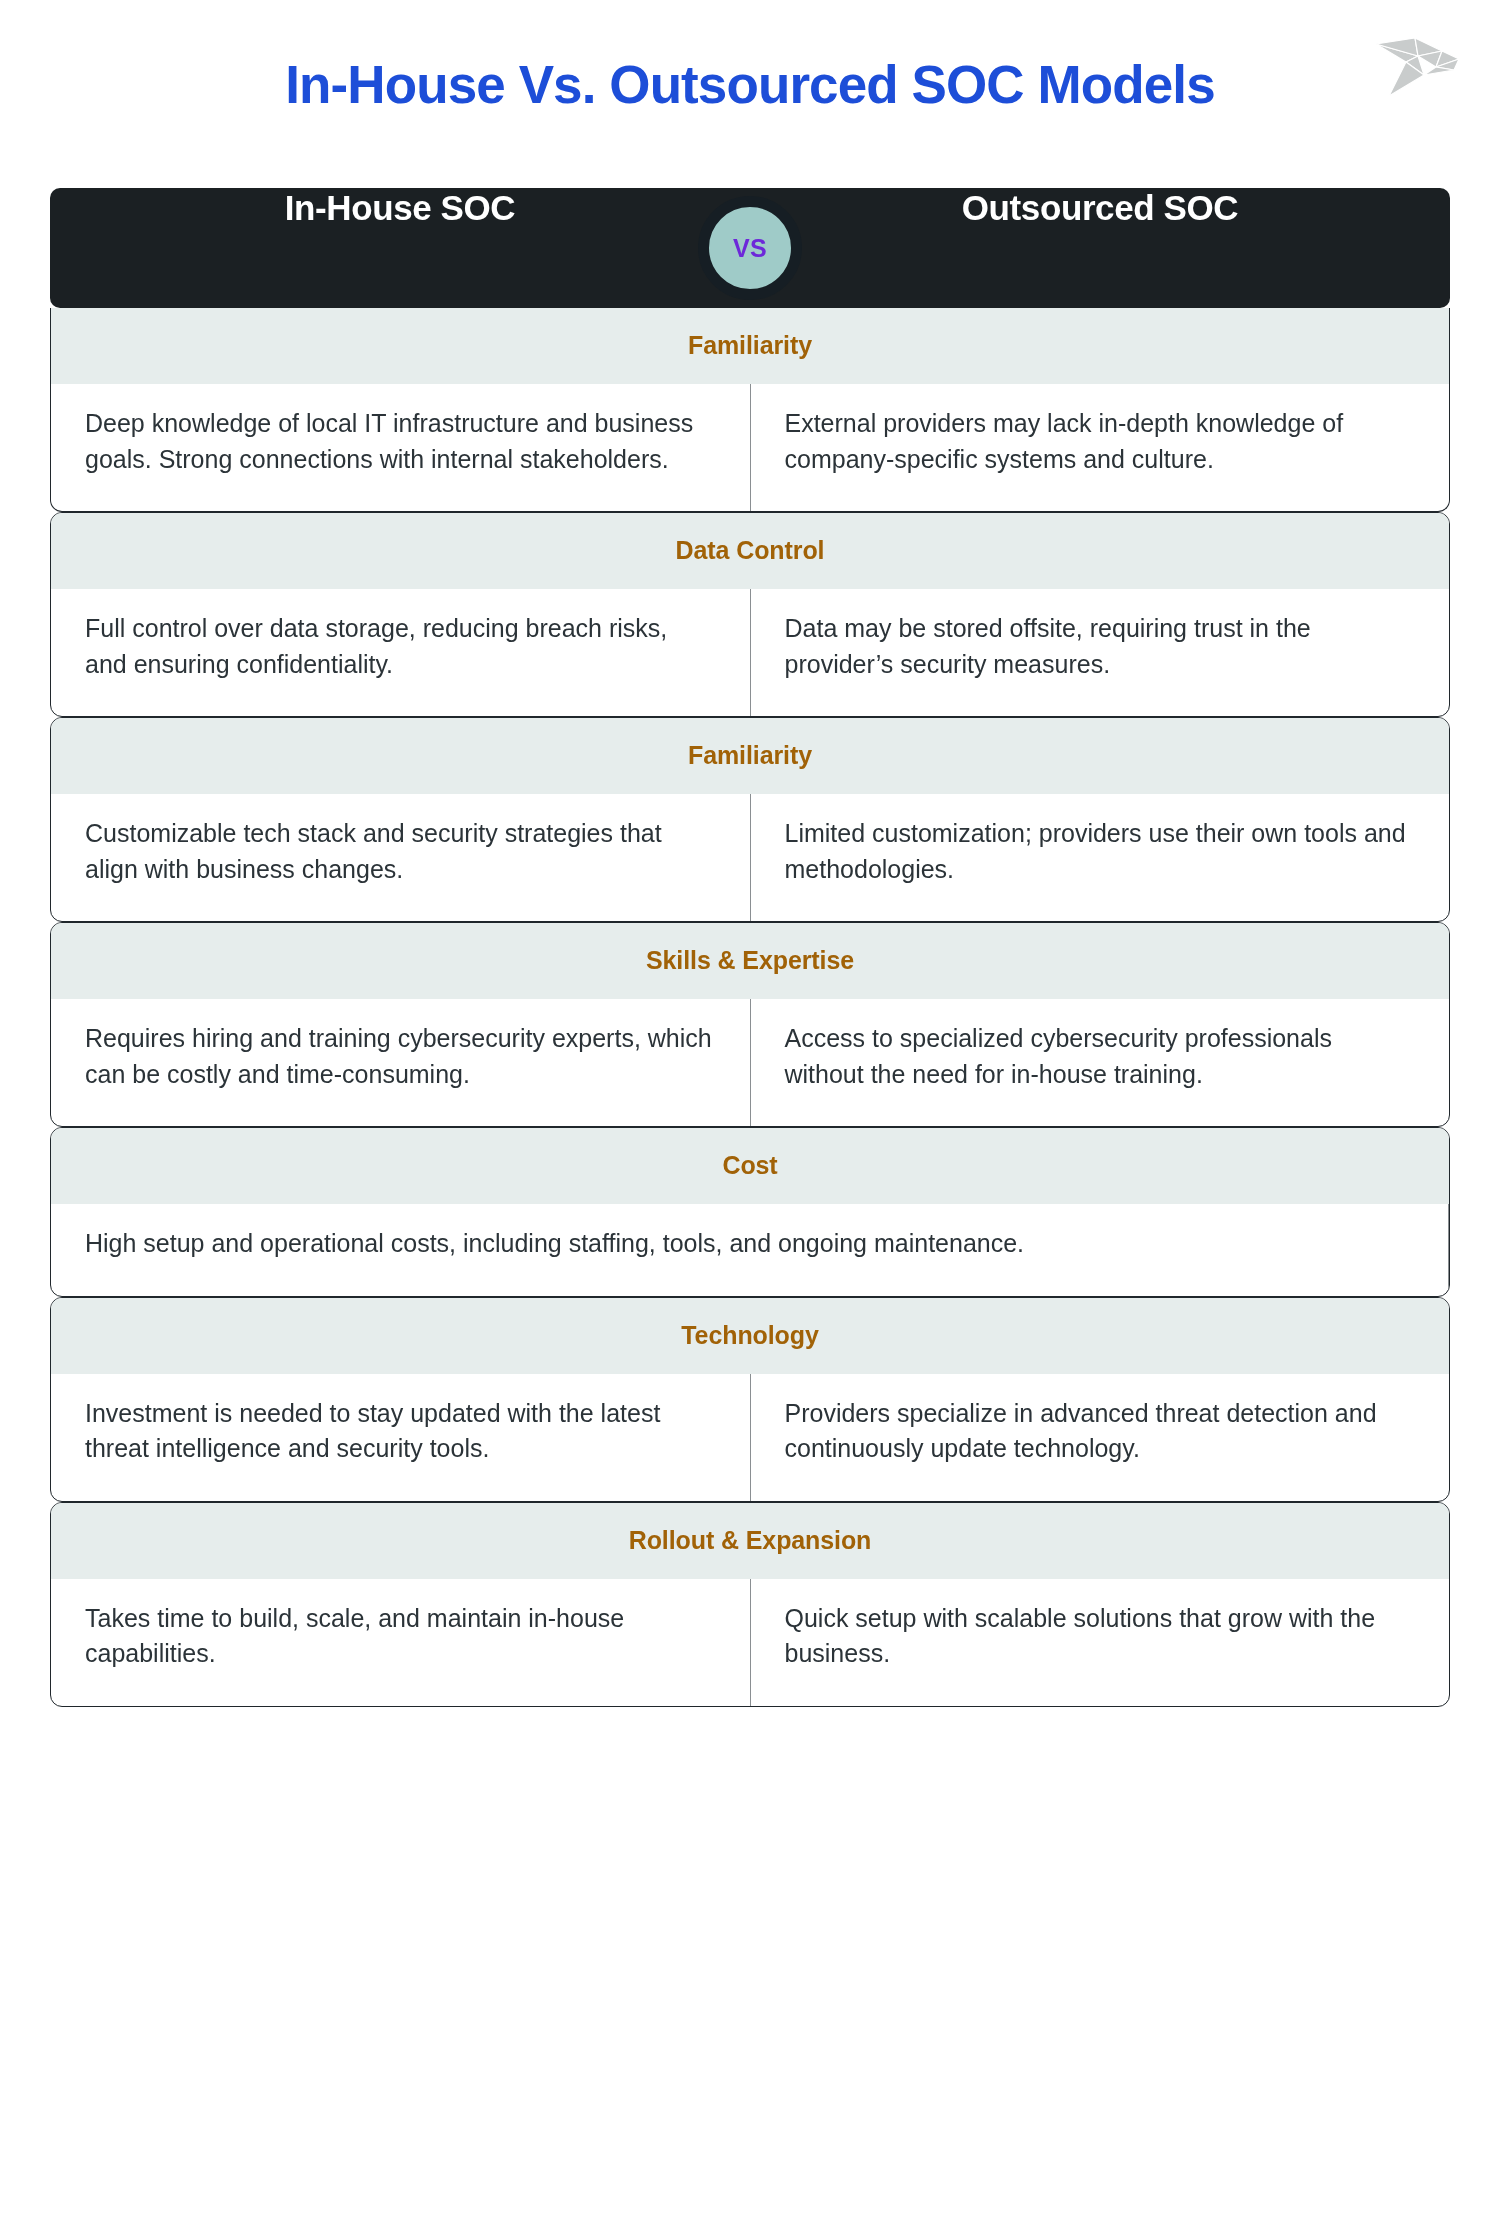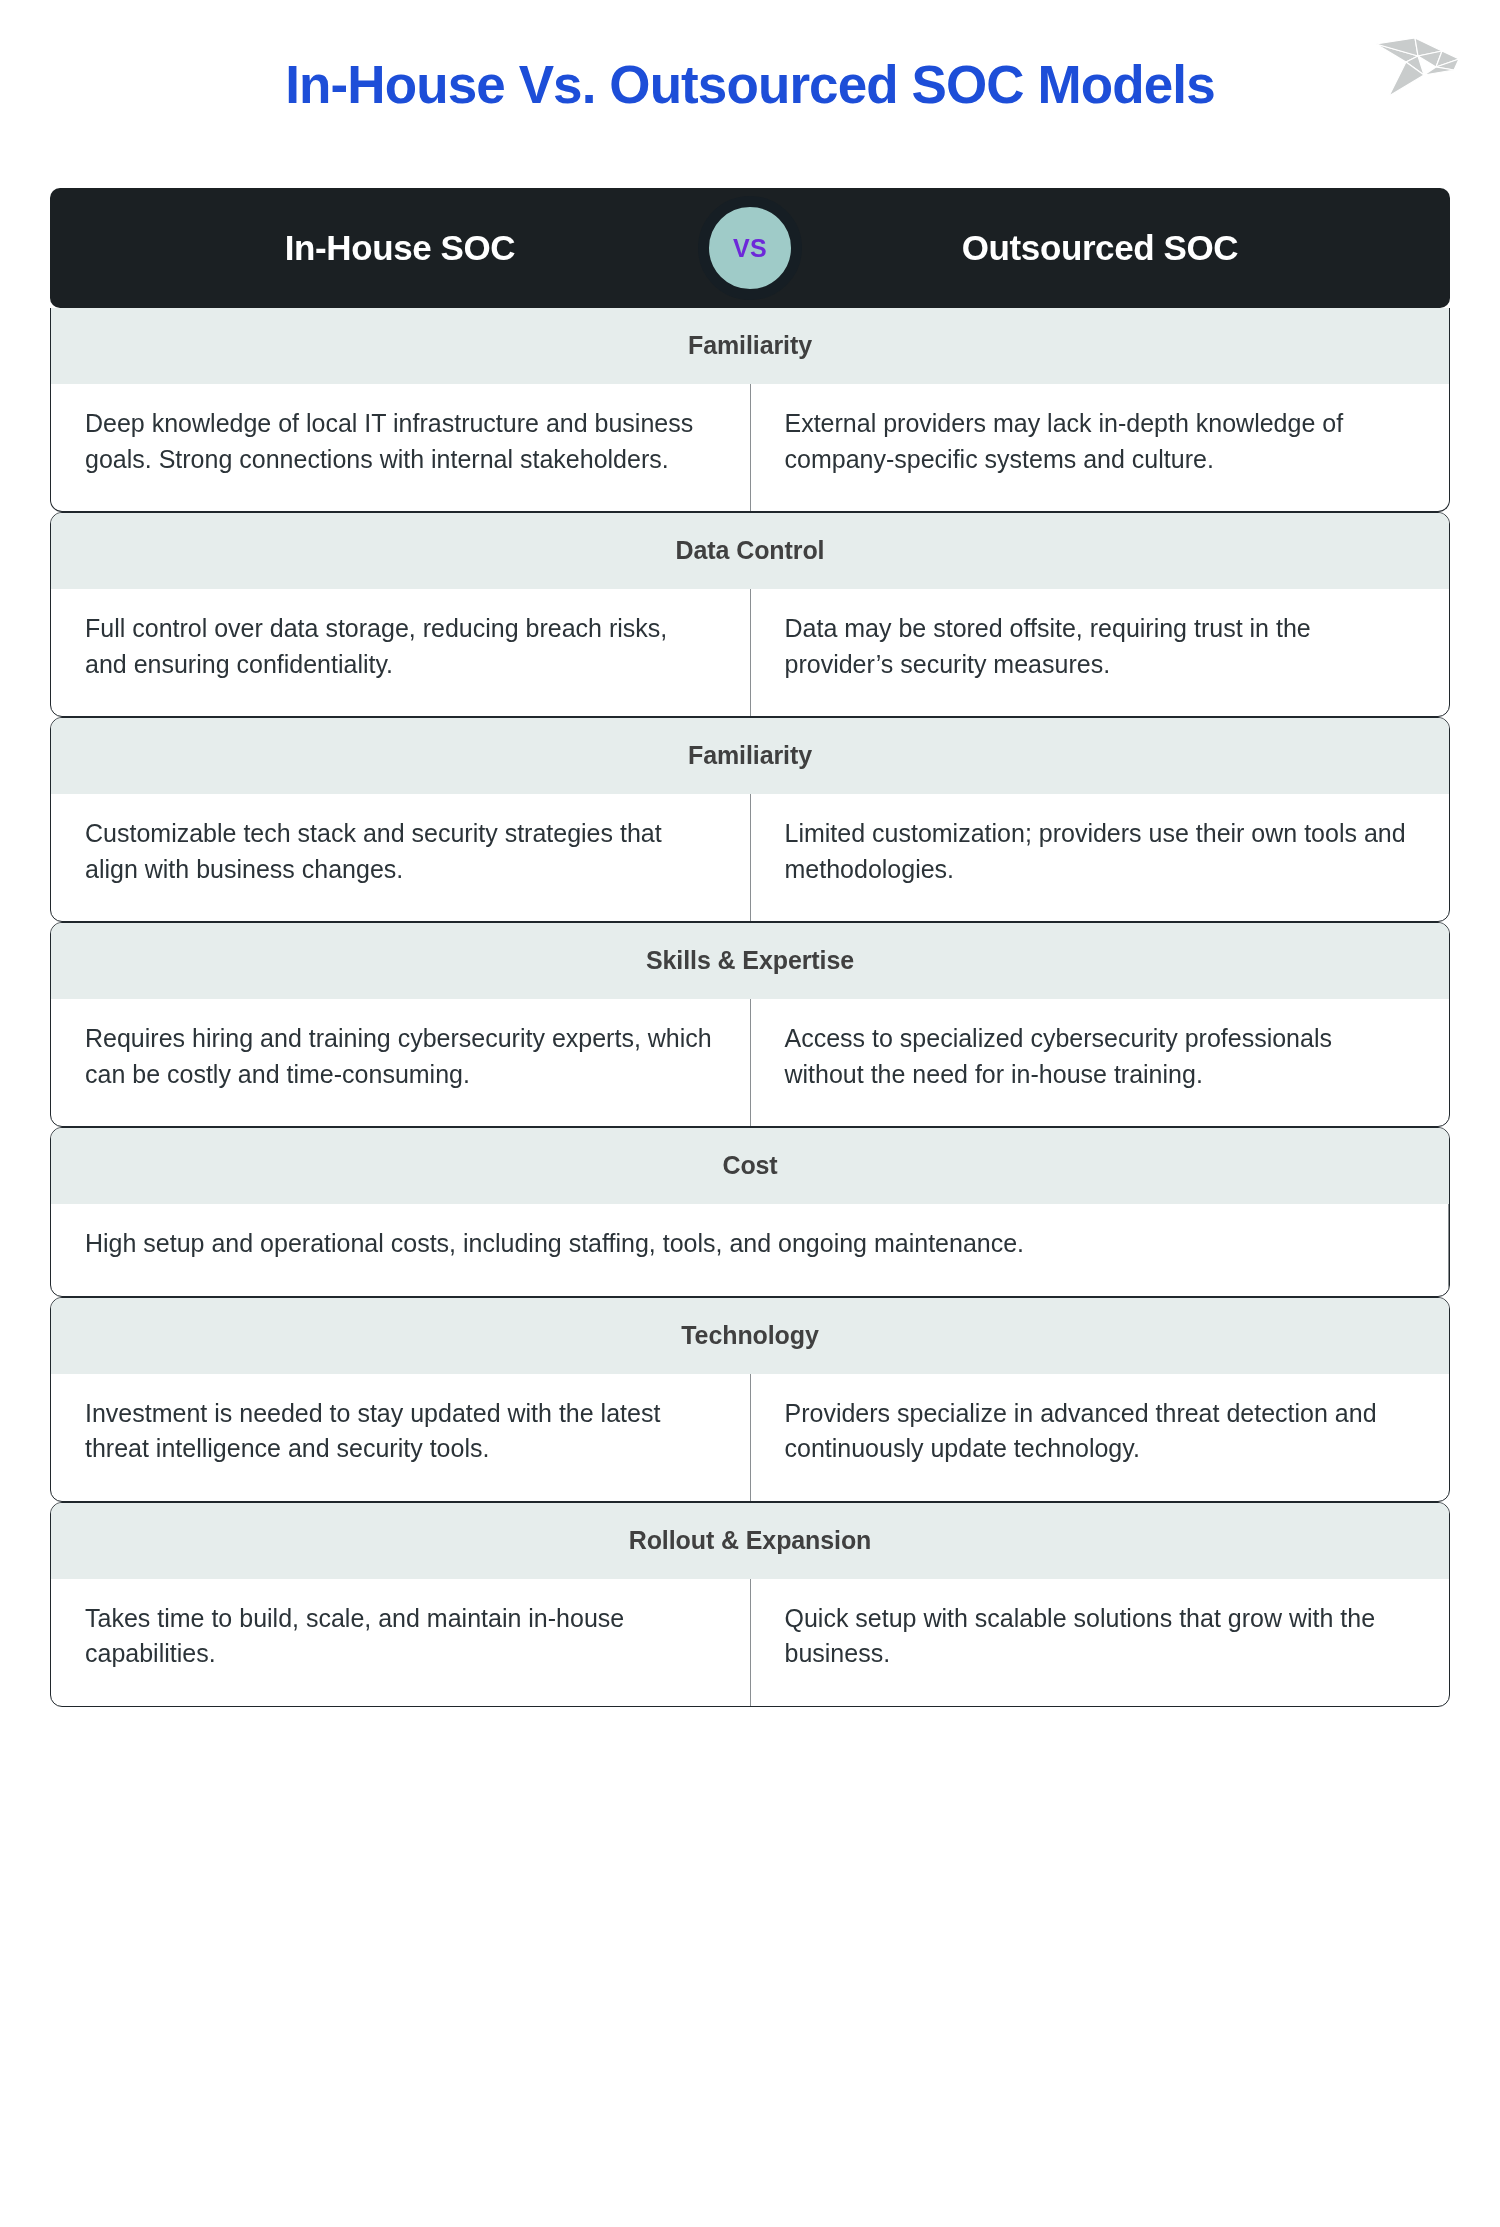--- a/index.html
+++ b/index.html
@@ -45,21 +45,20 @@
     top: 188px;
   }
 
   
   .header-bar {
     position: relative;
     background: #1B2023;
     border-radius: 10px;
     height: 120px;
     display: flex;
-    align-items: center;
     overflow: visible;
   }
   .header-cell {
     flex: 1 1 0;
     text-align: center;
     color: #ffffff;
     font-size: 35px;
     font-weight: 900;
     letter-spacing: -0.4px;
   }
@@ -95,21 +94,21 @@
     margin-top: 0;
     border-top: none;
     border-top-left-radius: 0;
     border-top-right-radius: 0;
   }
   .category {
     background: #E6EDEC;
     text-align: center;
     font-size: 25px;
     font-weight: 700;
-    color: #404040;
+    color: #a16207;
     padding: 23px 0 24px;
     letter-spacing: -0.1px;
   }
   .row-body {
     display: flex;
     align-items: stretch;
   }
   .cell {
     flex: 1 1 0;
     padding: 22px 34px 34px;

